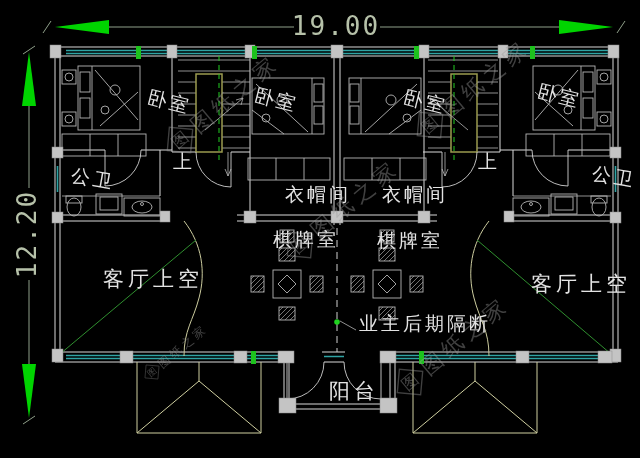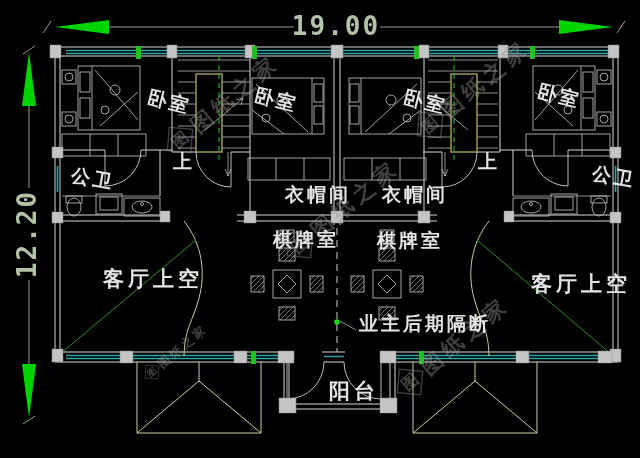--- a/index.html
+++ b/index.html
@@ -1,16 +1,16 @@
 <!DOCTYPE html>
 <html><head>
 <meta charset="utf-8">
 <style>
   html,body{margin:0;padding:0;background:#111;}
-  #screenshot{position:relative;width:640px;height:458px;background:#000;overflow:hidden;font-family:"Liberation Sans",sans-serif;font-weight:bold;}
+  #screenshot{position:relative;width:640px;height:458px;background:#000;overflow:hidden;font-family:"Liberation Sans",sans-serif;}
   svg{position:absolute;left:0;top:0;}
   .wall{stroke:#d9d9d9;stroke-width:1;fill:none;}
   .wall-thin{stroke:#b5b5b5;stroke-width:0.8;fill:none;}
   .teal{stroke:#2fa3a3;stroke-width:1.6;fill:none;}
   .col{fill:#c4c4c4;stroke:#8a8a8a;stroke-width:0.5;}
   .pipe{fill:#1dc21d;}
   .furn{stroke:#b5b5b5;stroke-width:0.9;fill:none;}
   .roof{stroke:#cfcfa0;stroke-width:1;fill:none;}
   .curve{stroke:#cccc9f;stroke-width:1;fill:none;}
   .gdiag{stroke:#2f8f2f;stroke-width:1;fill:none;}

